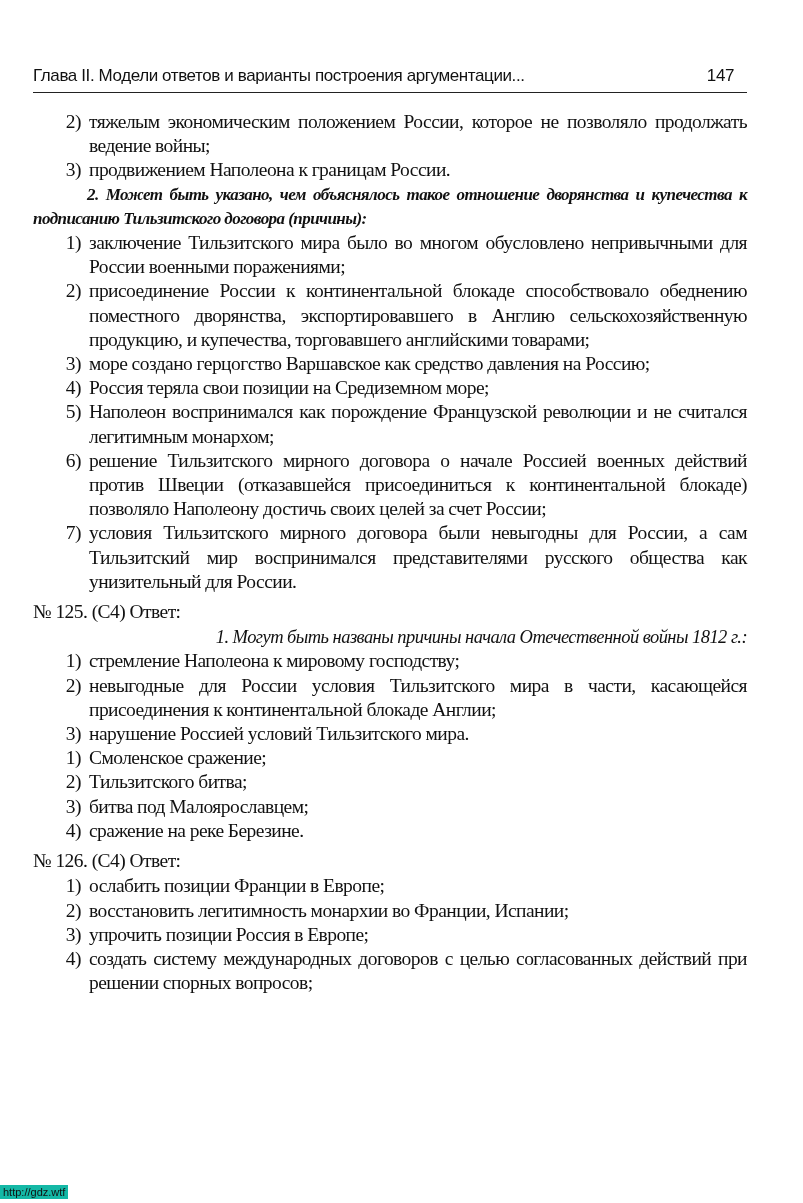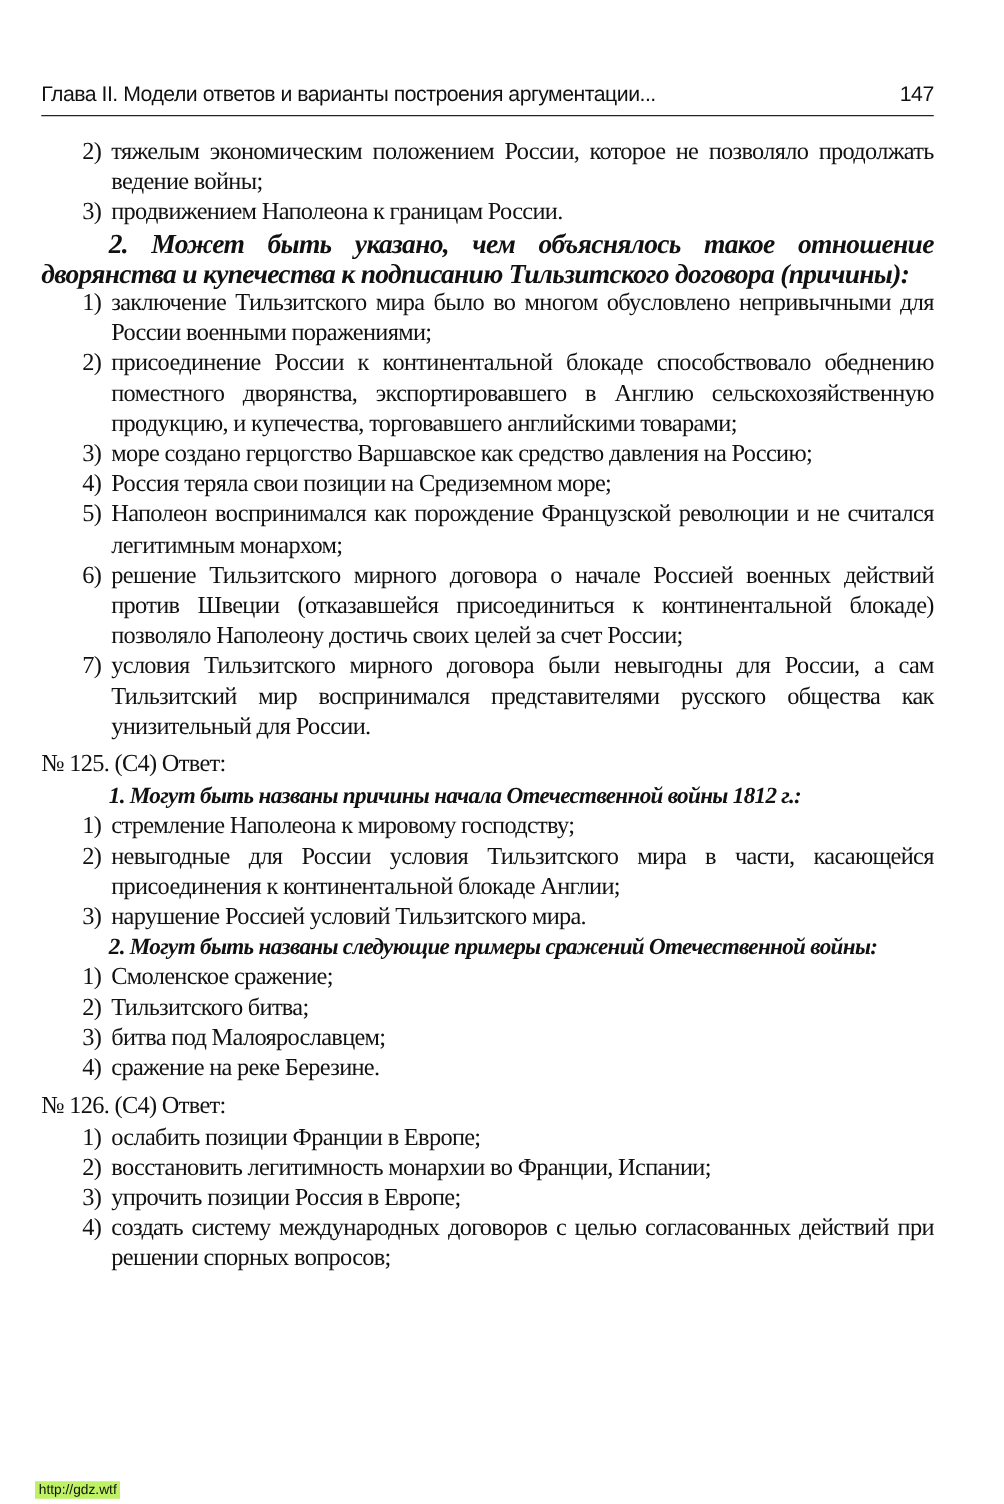--- a/index.html
+++ b/index.html
@@ -6,35 +6,35 @@
   body {
     width: 803px; height: 1203px; position: relative; overflow: hidden;
     font-family: "Liberation Serif", serif; color: #111;
   }
   .header {
     position: absolute; left: 33px; top: 66px; width: 714px; height: 26px;
     font-family: "Liberation Sans", sans-serif; font-size: 17px;
     border-bottom: 1.5px solid #222; letter-spacing: -0.4px; text-align: right;
   }
   .header .title { position: absolute; left: 0; top: 0; }
-  .header .page-num { position: absolute; right: 0; top: 0; }
+  .header .page-num { position: absolute; right: 13px; top: 0; }
   .content {
     position: absolute; left: 33px; top: 110px; width: 714px;
     font-size: 19.5px; line-height: 24.2px; letter-spacing: -0.55px;
   }
   .item { display: flex; text-align: justify; }
   .item .num { width: 56px; flex: none; text-align: right; padding-right: 8px; box-sizing: border-box; }
   .item .txt { flex: 1; text-align: justify; }
-  .para-it { font-style: italic; font-weight: bold; text-indent: 54px; text-align: justify; font-size: 22px; }
+  .para-it { font-style: italic; font-weight: bold; text-indent: 54px; text-align: justify; font-size: 17px; }
   .heading { font-weight: normal; margin-top: 6px; margin-bottom: 1px; }
-  .sub-it { font-style: italic; font-weight: bold; padding-left: 54px; font-size: 18.5px; }
+  .sub-it { font-style: italic; font-weight: normal; padding-left: 54px; font-size: 18.5px; text-align: right; }
   .subhead { font-weight: bold; padding-left: 54px; margin-top: 6px; }
   .watermark {
-    position: absolute; left: 0; top: 1185px; background: #bef264;
-    font-family: "Liberation Sans", sans-serif; font-size: 11px; padding: 1px 3px; color: #111; margin-left: 28px;
+    position: absolute; left: 0; top: 1185px; background: #14b8a6;
+    font-family: "Liberation Sans", sans-serif; font-size: 11px; padding: 1px 3px; color: #111;
   }
 </style>
 </head>
 <body>
 
 <div class="header">
   <span class="title">Глава II. Модели ответов и варианты построения аргументации...</span>
   <span class="page-num">147</span>
 </div>
 
@@ -90,21 +90,20 @@
       </div>
       <div class="item">
         <span class="num">2)</span>
         <span class="txt">невыгодные для России условия Тильзитского мира в части, касающейся присоединения к континентальной блокаде Англии;</span>
       </div>
       <div class="item">
         <span class="num">3)</span>
         <span class="txt">нарушение Россией условий Тильзитского мира.</span>
       </div>
     </div>
-  <div class="sub-it">2. Могут быть названы следующие примеры сражений Отечественной войны:</div>
   <div>
       <div class="item">
         <span class="num">1)</span>
         <span class="txt">Смоленское сражение;</span>
       </div>
       <div class="item">
         <span class="num">2)</span>
         <span class="txt">Тильзитского битва;</span>
       </div>
       <div class="item">

